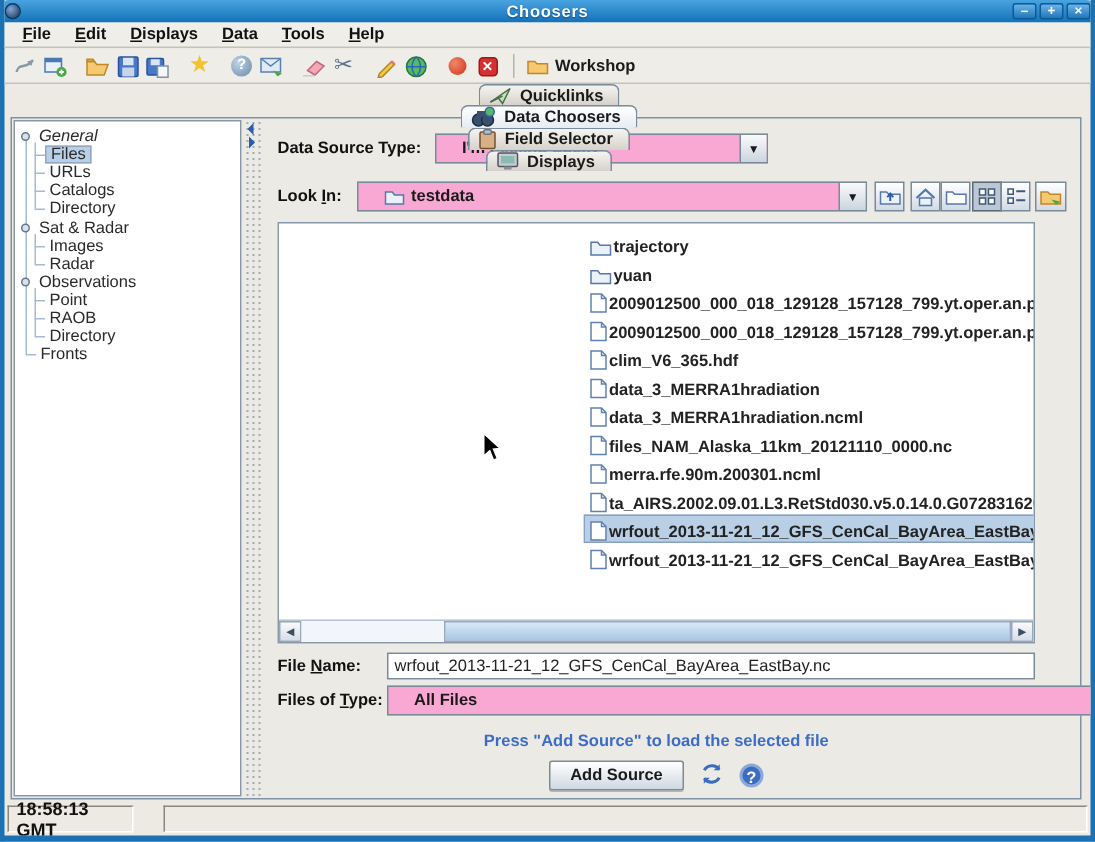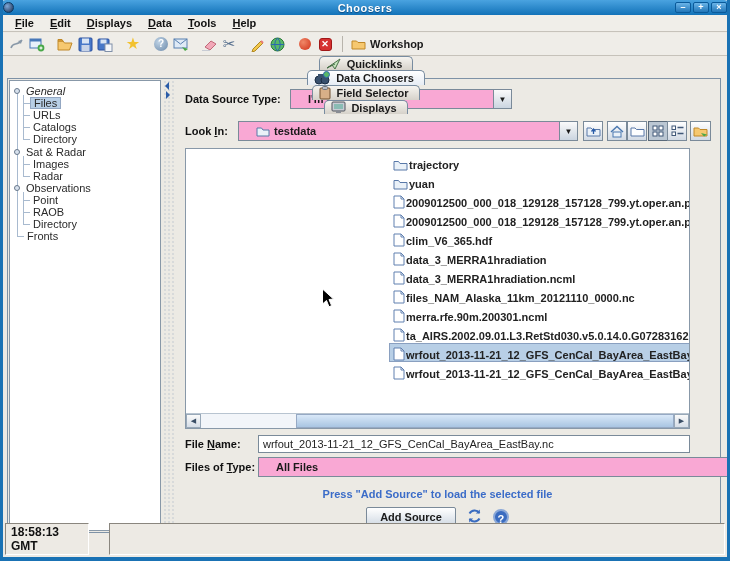--- a/index.html
+++ b/index.html
@@ -90,21 +90,21 @@
   .textfield{position:absolute;height:18px;border:1px solid #7A8A99;background:#fff;
     display:flex;align-items:center;padding:0 4px;white-space:nowrap;overflow:hidden;color:#222;}
   .hint{position:absolute;left:9px;width:505px;top:408px;text-align:center;
     font-weight:bold;}
   .actionrow{position:absolute;left:9px;width:505px;top:427px;display:flex;align-items:center;
     justify-content:center;gap:10px;}
   .push-btn{padding:3px 13px;border:1px solid #7A8A99;border-radius:2px;
     background:linear-gradient(#FFFFFF,#CFD8E2);font-weight:bold;font-size:11px;
     box-shadow:0 1px 0 #B8B4AC;}
   
-  .statusbar{position:absolute;left:2px;right:2px;bottom:2px;height:32px;display:flex;gap:20px;}
+  .statusbar{position:absolute;left:2px;right:2px;bottom:2px;height:18px;display:flex;gap:20px;}
   .statuscell{border:1px solid;border-color:#8A867E #FFFFFF #FFFFFF #8A867E;background:#EDEAE4;
     display:flex;align-items:center;padding:0 5px;font-weight:bold;font-size:12px;color:#111;}
   .statuscell.clock{width:84px;}
   .statuscell.rest{flex:1;}
   .cursor{position:absolute;left:318px;top:288px;z-index:9;}
 </style>
 </head>
 <body>
 
 <div class="window">

